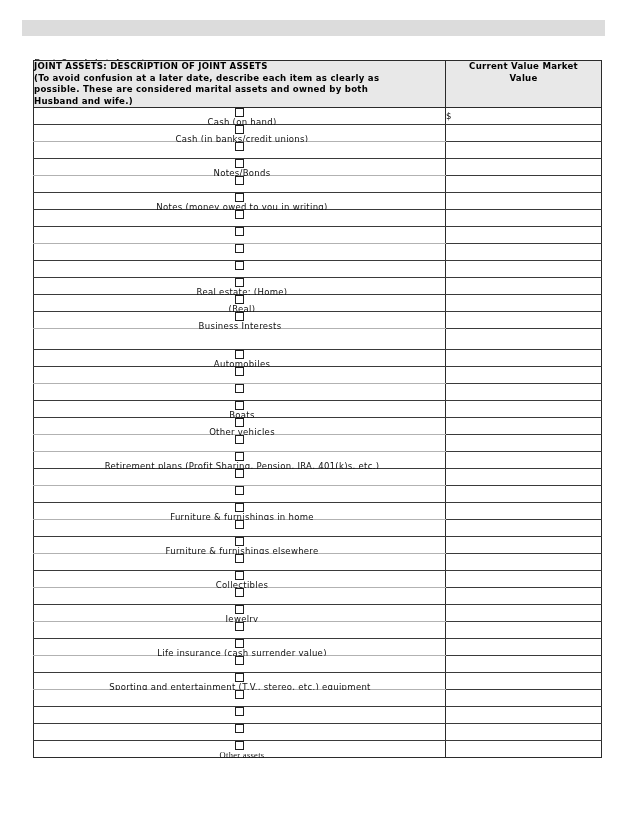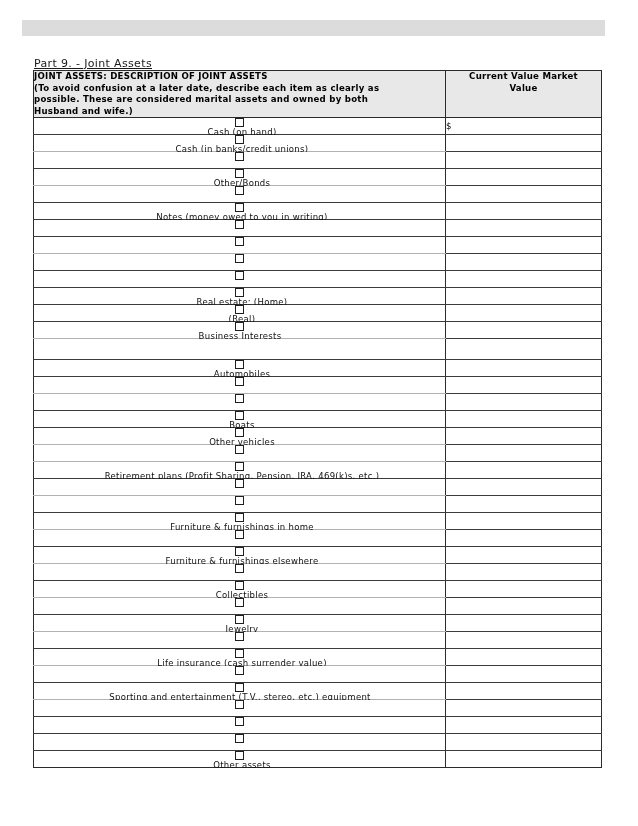--- a/index.html
+++ b/index.html
@@ -42,21 +42,21 @@
     letter-spacing: 0.35px;
     color: #1a1a1a;
     white-space: nowrap;
     text-decoration: underline;
   }
 
   
   .assets-table {
     position: absolute;
     left: 33px;
-    top: 70px;
+    top: 60px;
     width: 568px;
     border-collapse: collapse;
     table-layout: fixed;
   }
   .assets-table td, .assets-table th {
     padding: 0;
     margin: 0;
     vertical-align: top;
   }
 
@@ -100,21 +100,21 @@
     line-height: 16px;
   }
   
   tr.sep-light > .r-desc { border-bottom: 1.6px solid #b2b2b2; }
   tr.sep-dark  > .r-desc { border-bottom: 1.1px solid #3a3a3a; }
   tr.sep-light > .r-val,
   tr.sep-dark  > .r-val  { border-bottom: 1.1px solid #3a3a3a; }
 
   tr.tall > .r-desc, tr.tall > .r-val { height: 20px; }
 
-  tr.last > .r-desc, tr.last > .r-val { border-bottom: 1.4px solid #2b2b2b; }
+  tr.last > .r-desc, tr.last > .r-val { border-bottom: 1.4px solid #2b2b2b; font-family: Liberation Serif, serif; }
 
   .cellline {
     display: flex;
     align-items: center;
     height: 16px;
     white-space: nowrap;
     flex-direction: column;
   }
   tr.tall .cellline { height: 20px; }
 
@@ -194,21 +194,21 @@
               <span class="chk"></span>
               <span class="lbl"></span>
             </div>
           </td>
           <td class="r-val"><span class="dollar"></span></td>
         </tr>
         <tr class="sep-light">
           <td class="r-desc">
             <div class="cellline">
               <span class="chk"></span>
-              <span class="lbl">Other/Bonds</span>
+              <span class="lbl">Notes/Bonds</span>
             </div>
           </td>
           <td class="r-val"><span class="dollar"></span></td>
         </tr>
         <tr class="sep-dark">
           <td class="r-desc">
             <div class="cellline">
               <span class="chk"></span>
               <span class="lbl"></span>
             </div>
@@ -346,21 +346,21 @@
               <span class="chk"></span>
               <span class="lbl"></span>
             </div>
           </td>
           <td class="r-val"><span class="dollar"></span></td>
         </tr>
         <tr class="sep-dark">
           <td class="r-desc">
             <div class="cellline">
               <span class="chk"></span>
-              <span class="lbl">Retirement plans (Profit Sharing, Pension, IRA, 469(k)s, etc.)</span>
+              <span class="lbl">Retirement plans (Profit Sharing, Pension, IRA, 401(k)s, etc.)</span>
             </div>
           </td>
           <td class="r-val"><span class="dollar"></span></td>
         </tr>
         <tr class="sep-light">
           <td class="r-desc">
             <div class="cellline">
               <span class="chk"></span>
               <span class="lbl"></span>
             </div>

